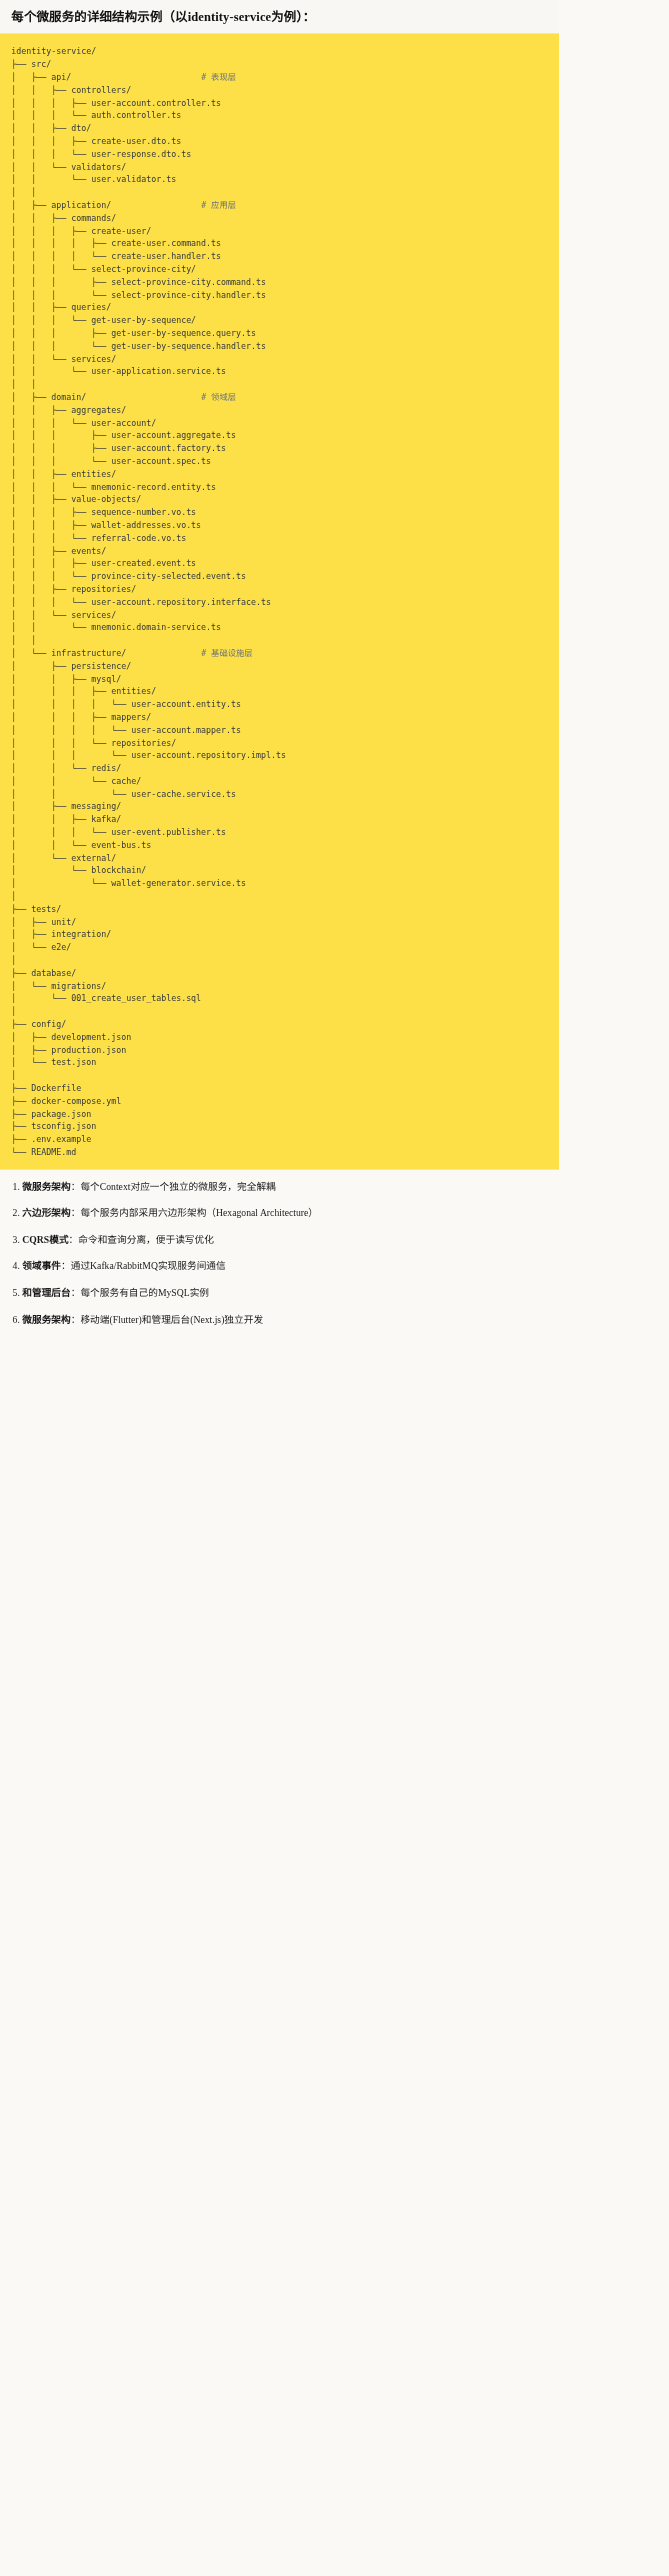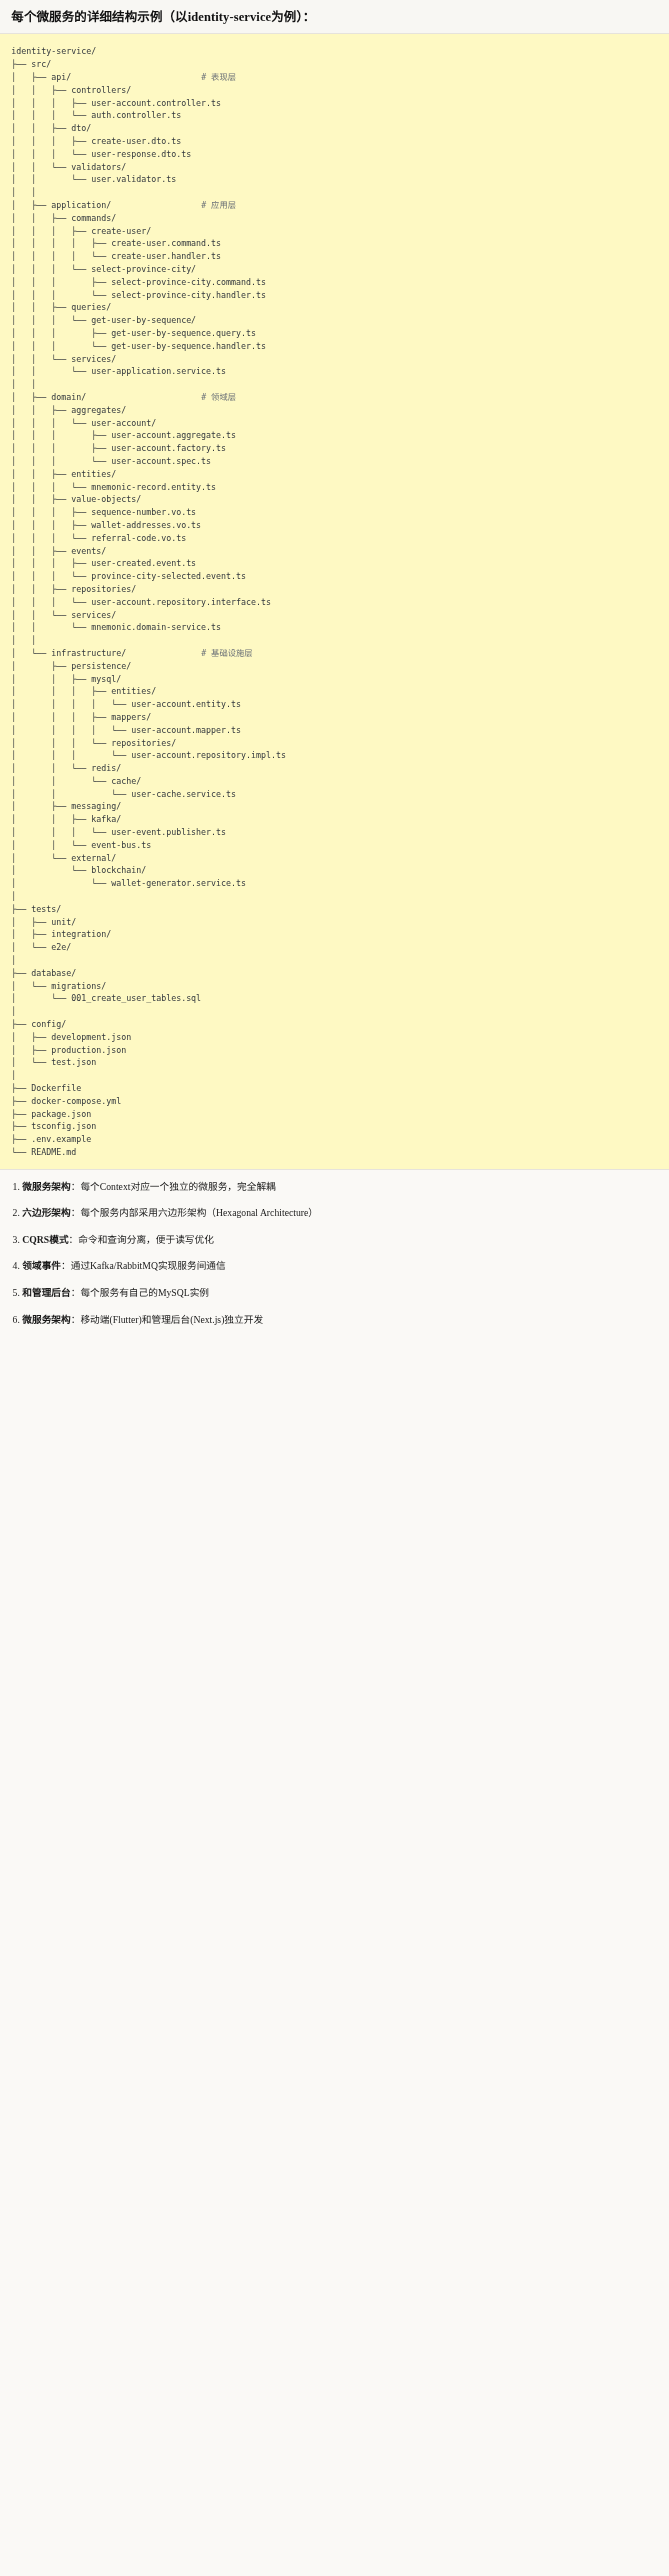--- a/index.html
+++ b/index.html
@@ -8,21 +8,21 @@
     padding: 0;
     background: #faf9f6;
   }
   body {
     width: 669px;
     font-family: "Liberation Serif", "DejaVu Serif", serif;
     color: #1a1a1a;
     -webkit-font-smoothing: antialiased;
   }
   .page {
-    width: 669px;
+    width: 559px;
     box-sizing: border-box;
     background: #faf9f6;
     padding: 0;
   }
 
   
   .doc-header {
     padding: 8.8px 11.3px 7.5px 11.3px;
     border-bottom: 0.6px solid #e6e3dc;
     background: #f8f7f3;
@@ -32,21 +32,21 @@
     font-weight: bold;
     font-size: 12.5px;
     line-height: 1.35;
     margin: 0;
     color: #111111;
     letter-spacing: 0.1px;
   }
 
   
   .tree-block {
-    background: #fef9c3;
+    background: #fde047;
     padding: 11.3px 11.3px 10px 11.3px;
     border-bottom: 0.6px solid #e6e3dc;
   }
   pre.tree {
     margin: 0;
     font-family: "DejaVu Sans Mono", "Liberation Mono", monospace;
     font-size: 8.3px;
     line-height: 12.8px;
     color: #32373d;
     white-space: pre;

